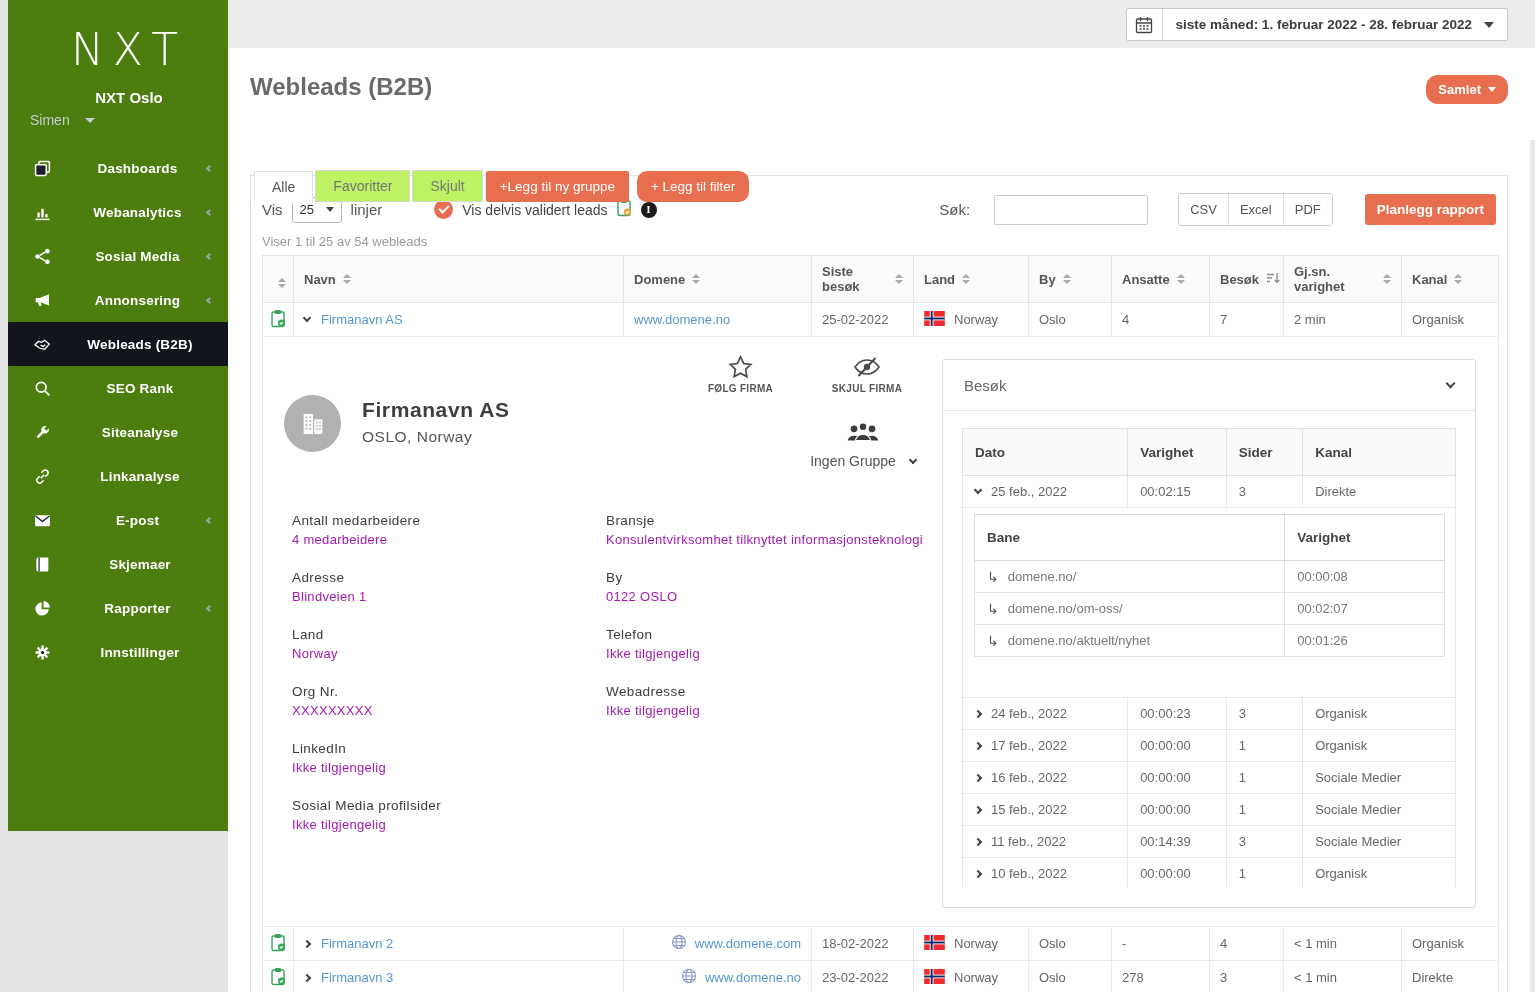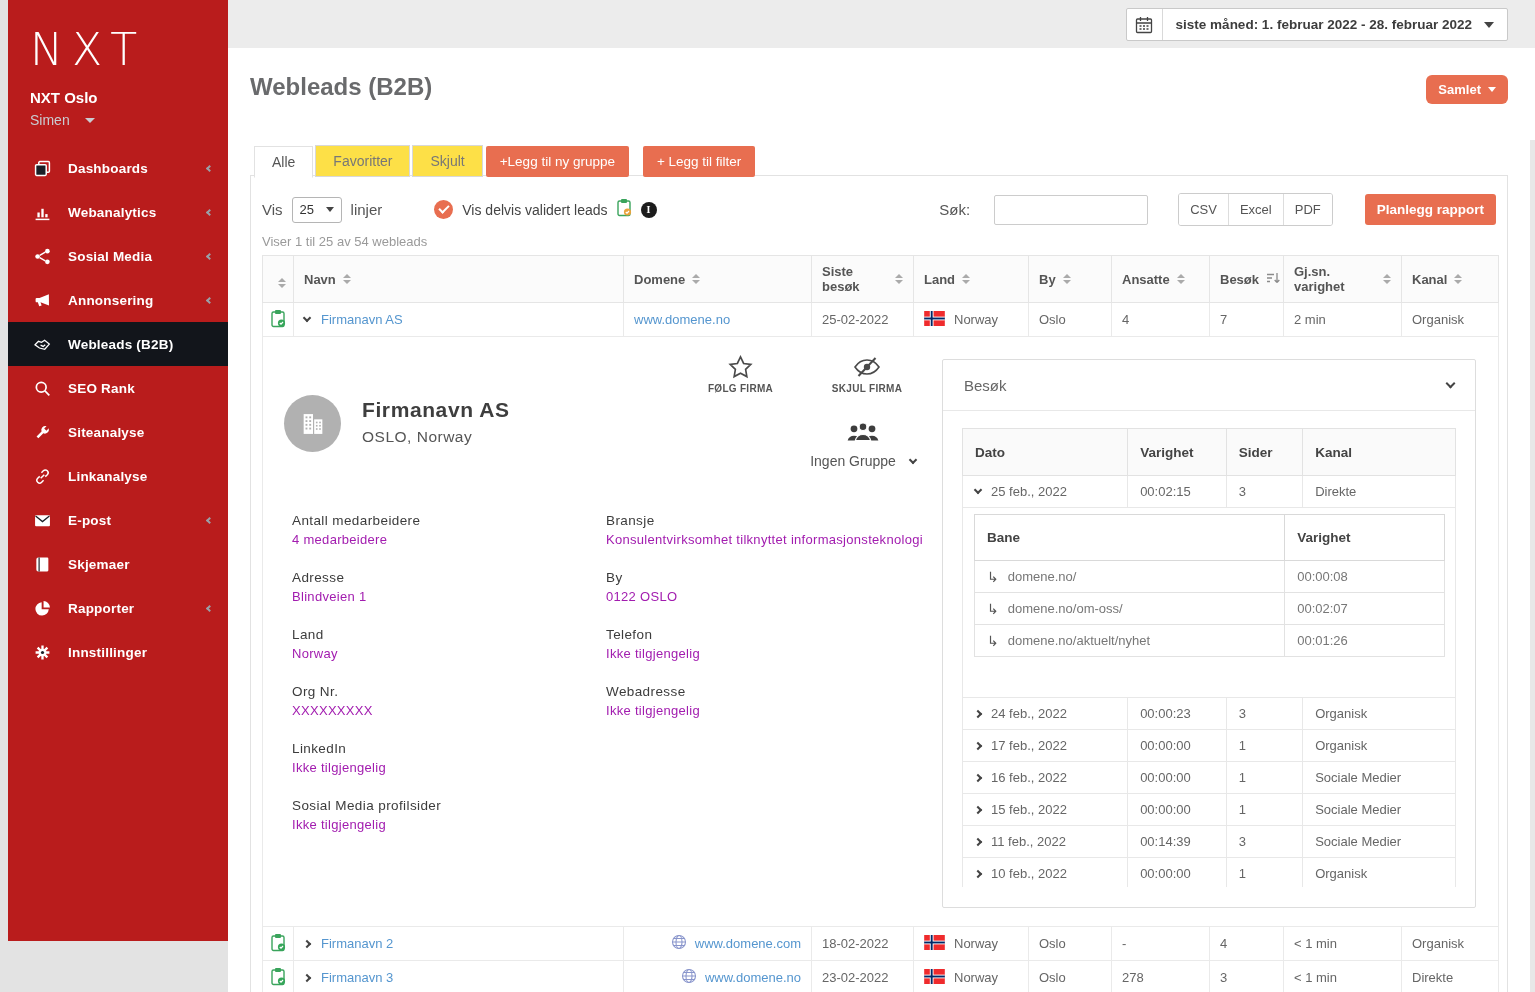--- a/index.html
+++ b/index.html
@@ -8,21 +8,21 @@
   a { text-decoration:none; }
 
   
   .chev { display:inline-block; width:6px; height:6px; border-right:2px solid #555; border-bottom:2px solid #555; }
   .chev.down  { transform:rotate(45deg); margin-top:-3px; }
   .chev.right { transform:rotate(-45deg); }
   .chev.left  { transform:rotate(135deg); }
   .caret-down { display:inline-block; width:0; height:0; border-left:5px solid transparent; border-right:5px solid transparent; border-top:6px solid #444; }
 
   
-  #sidebar { position:absolute; left:8px; top:0; width:220px; height:941px; background:#b91c1c; z-index:5; }
+  #sidebar { position:absolute; left:8px; top:0; width:220px; height:831px; background:#4d7c0f; z-index:5;text-align:center; }
   .logo { font-family:"DejaVu Sans", sans-serif; font-weight:100; font-size:44px; letter-spacing:9px; color:#fff; margin:24px 0 0 22px; }
   .org-name { color:#fff; font-weight:bold; font-size:15px; margin:14px 0 0 22px; }
   .user-row { color:#c9ccd1; font-size:14px; margin:6px 0 0 22px; display:flex; align-items:center; gap:15px; }
   .user-caret { width:0;height:0;border-left:5px solid transparent;border-right:5px solid transparent;border-top:5px solid #c9ccd1; }
   #side-menu { margin-top:18px; }
   .side-item { display:flex; align-items:center; height:44px; padding:0 16px 0 26px; cursor:pointer; }
   .side-item.active { background:#12151b; }
   .side-item .icn { width:17px; height:17px; margin-right:17px; flex:none; }
   .side-item .lbl { color:#fff; font-weight:bold; font-size:13.5px; flex:1; letter-spacing:.2px; }
   .side-item .chev { width:5px; height:5px; border-width:2px; border-color:#9aa0a8; }
@@ -31,29 +31,29 @@
   
   #topbar { position:absolute; left:228px; right:0; top:0; height:48px; background:#ececec; }
   .expand-badge { position:absolute; left:5px; top:7px; background:#e86e50; color:#fff; font-size:10px; font-weight:bold; letter-spacing:.4px; padding:0 8px; border-radius:2px; cursor:pointer;margin-top:43px; }
   .datepicker { position:absolute; right:27px; top:8px; height:33px; background:#fff; border:1px solid #c9c9c9; border-radius:2px; display:flex; align-items:stretch; cursor:pointer; }
   .cal-cell { width:36px; display:flex; align-items:center; justify-content:center; border-right:1px solid #d9d9d9; }
   .date-text { display:flex; align-items:center; gap:12px; padding:0 13px; font-size:13.5px; font-weight:bold; color:#3d3d3d; }
 
   
   #main { position:absolute; left:228px; right:0; top:48px; bottom:0; background:#fff; }
   .page-title { position:absolute; left:22px; top:25px; font-size:24px; font-weight:bold; color:#696a6c; }
-  .samlet-btn { position:absolute; right:27px; top:27px; background:#e86e50; color:#fff; font-size:13px; font-weight:bold; border-radius:6px; padding:7px 12px; display:flex; align-items:center; gap:7px; cursor:pointer; }
+  .samlet-btn { position:absolute; right:27px; top:27px; background:#e86e50; color:#fff; font-size:13px; font-weight:bold; border-radius:12px; padding:7px 12px; display:flex; align-items:center; gap:7px; cursor:pointer; }
   .samlet-btn .caret-down { border-top-color:#fff; border-left-width:4px; border-right-width:4px; border-top-width:5px; }
 
   .tabs { position:absolute; left:26px; top:97px; display:flex; align-items:flex-end; z-index:3; }
   .tab { font-size:14px; padding:7px 17px; cursor:pointer; }
   .tab.active { background:#fff; color:#555; border:1px solid #e2e2e2; border-bottom:1px solid #fff; margin-bottom:-1px; position:relative; }
-  .tab.gray { background:#fde047; color:#777; border:1px solid #d8d8d8; margin-left:2px; }
+  .tab.gray { background:#bef264; color:#777; border:1px solid #d8d8d8; margin-left:2px;margin-top:25px; }
   .tab-btn { background:#e86e50; color:#fff; font-size:13.5px; padding:8px 14px; border-radius:2px; margin-left:3px; cursor:pointer; }
-  .tab-btn.filter { margin-left:14px; }
+  .tab-btn.filter { margin-left:8px;border-radius:10px; }
 
   .panel { position:absolute; left:22px; right:27px; top:127px; bottom:-2px; background:#fff; border:1px solid #e2e2e2; border-bottom:none; }
 
   .controls { display:flex; align-items:center; margin:17px 11px 0; }
   .vis-group { display:flex; align-items:center; gap:9px; font-size:15px; color:#555; }
   .select-box { width:50px; height:26px; border:1px solid #b5b5b5; border-radius:3px; display:flex; align-items:center; justify-content:space-between; padding:0 7px; font-size:13px; color:#333; cursor:pointer; background:#fff; }
   .select-box .caret-down { border-left-width:4px; border-right-width:4px; border-top-width:5px; }
   .validated { display:flex; align-items:center; gap:9px; margin-left:52px; }
   .checkcircle { width:19px; height:19px; border-radius:50%; background:#e86e50; position:relative; cursor:pointer; }
   .checkcircle::after { content:""; position:absolute; left:5px; top:5px; width:8px; height:4px; border-left:2px solid #fff; border-bottom:2px solid #fff; transform:rotate(-45deg); }

